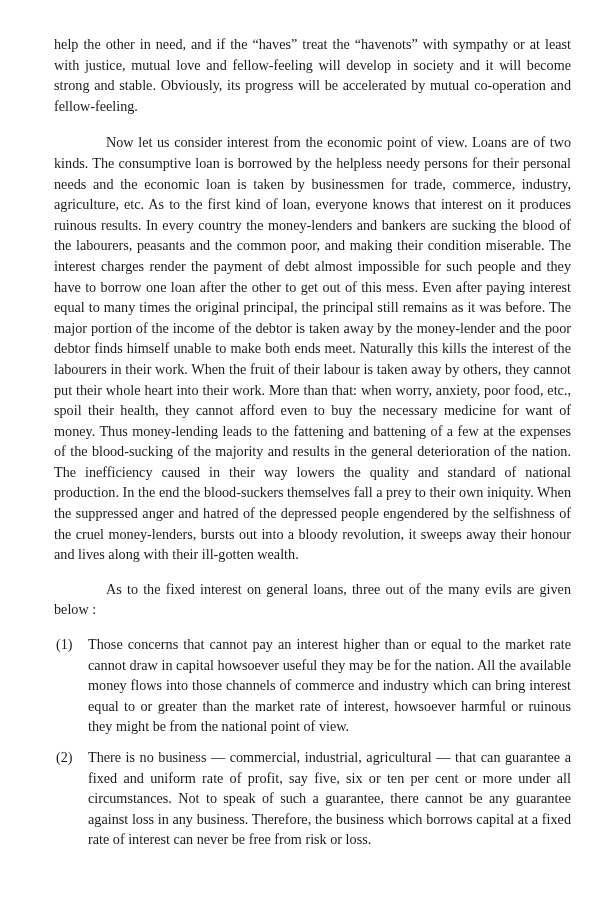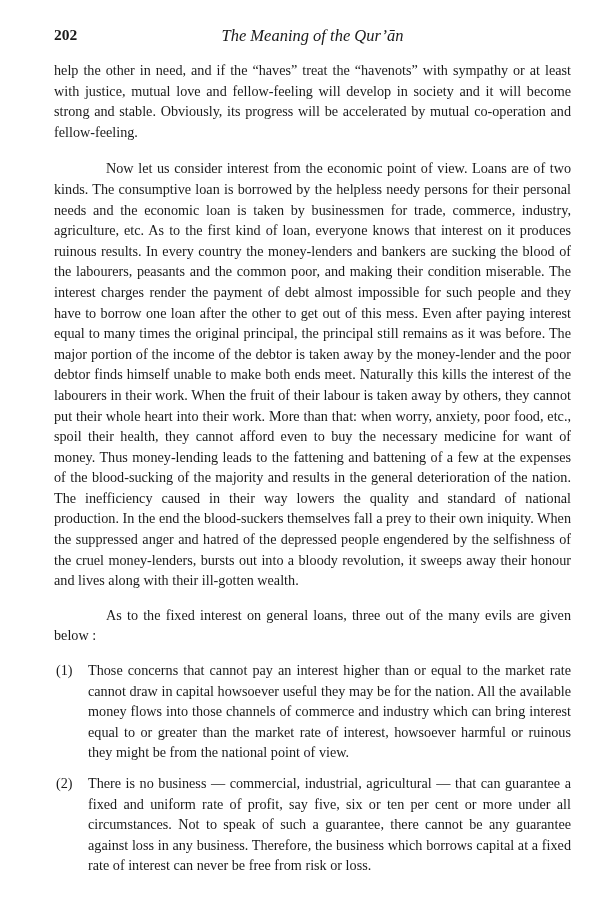--- a/index.html
+++ b/index.html
@@ -73,24 +73,20 @@
     .list-marker {
       position: absolute;
       left: 2px;
       top: 0;
     }
   </style>
 </head>
 <body>
 
 <div class="page">
-  <div class="running-head">
-    <span class="page-number">202</span>
-    <span class="running-title">The Meaning of the Qur’ān</span>
-  </div>
 
   <div class="body-text">
     <p class="para first">help the other in need, and if the “haves” treat the “havenots” with sympathy or at least with justice, mutual love and fellow-feeling will develop in society and it will become strong and stable. Obviously, its progress will be accelerated by mutual co-operation and fellow-feeling.</p>
     <p class="para indent">Now let us consider interest from the economic point of view. Loans are of two kinds. The consumptive loan is borrowed by the helpless needy persons for their personal needs and the economic loan is taken by businessmen for trade, commerce, industry, agriculture, etc. As to the first kind of loan, everyone knows that interest on it produces ruinous results. In every country the money-lenders and bankers are sucking the blood of the labourers, peasants and the common poor, and making their condition miserable. The interest charges render the payment of debt almost impossible for such people and they have to borrow one loan after the other to get out of this mess. Even after paying interest equal to many times the original principal, the principal still remains as it was before. The major portion of the income of the debtor is taken away by the money-lender and the poor debtor finds himself unable to make both ends meet. Naturally this kills the interest of the labourers in their work. When the fruit of their labour is taken away by others, they cannot put their whole heart into their work. More than that: when worry, anxiety, poor food, etc., spoil their health, they cannot afford even to buy the necessary medicine for want of money. Thus money-lending leads to the fattening and battening of a few at the expenses of the blood-sucking of the majority and results in the general deterioration of the nation. The inefficiency caused in their way lowers the quality and standard of national production. In the end the blood-suckers themselves fall a prey to their own iniquity. When the suppressed anger and hatred of the depressed people engendered by the selfishness of the cruel money-lenders, bursts out into a bloody revolution, it sweeps away their honour and lives along with their ill-gotten wealth.</p>
     <p class="para indent">As to the fixed interest on general loans, three out of the many evils are given below :</p>
 
     <ul class="list">
       <li class="list-item">
         <span class="list-marker">(1)</span>
         <span>Those concerns that cannot pay an interest higher than or equal to the market rate cannot draw in capital howsoever useful they may be for the nation. All the available money flows into those channels of commerce and industry which can bring interest equal to or greater than the market rate of interest, howsoever harmful or ruinous they might be from the national point of view.</span>

